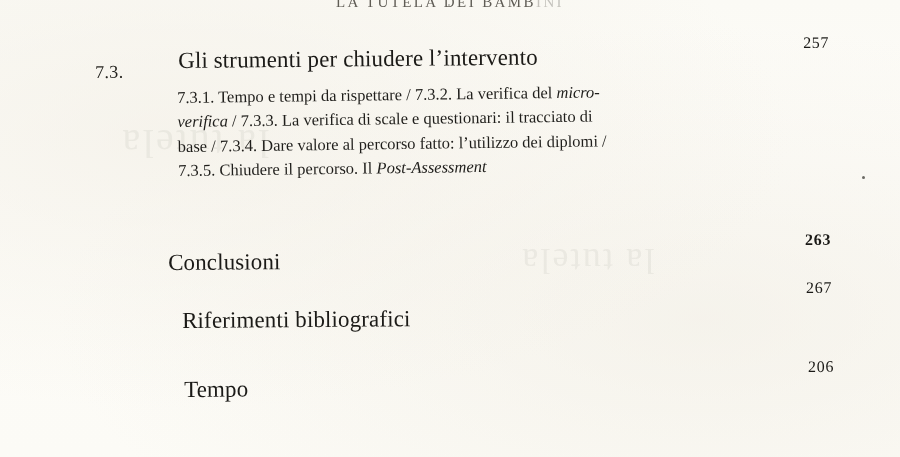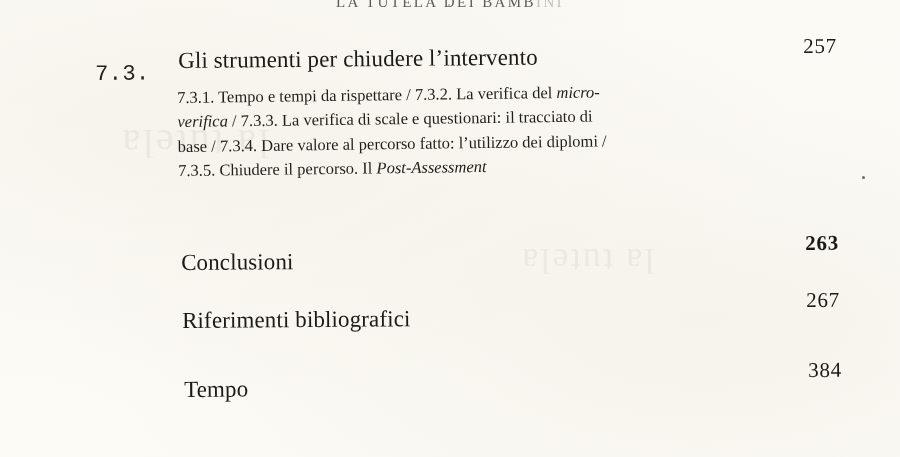--- a/index.html
+++ b/index.html
@@ -55,37 +55,36 @@
     width: 900px;
     height: 457px;
   }
 
   .entry {
     position: absolute;
   }
 
   .num-left {
     position: absolute;
-    font-size: 22px;
+    font-size: 18px;
     color: #24231f;
     letter-spacing: 0.02em;
-    font-family: Liberation Mono, monospace;
   }
 
   .title {
     position: absolute;
     font-size: 23px;
     color: #1b1a17;
     letter-spacing: 0.005em;
     white-space: nowrap;
   }
 
   .page-num {
     position: absolute;
-    font-size: 21px;
+    font-size: 16px;
     color: #1b1a17;
     letter-spacing: 0.04em;
   }
 
   .sub {
     position: absolute;
     font-size: 16.5px;
     line-height: 1.48;
     color: #1f1e1b;
     text-align: justify;
@@ -130,32 +129,32 @@
 
       <div class="sub skew-b" style="left:177px; top:86px; width:578px;">
         <div style="display:block;">7.3.1. Tempo e tempi da rispettare / 7.3.2. La verifica del <i>micro-</i></div>
         <div style="display:block;"><i>verifica</i> / 7.3.3. La verifica di scale e questionari: il tracciato di</div>
         <div style="display:block;">base / 7.3.4. Dare valore al percorso fatto: l’utilizzo dei diplomi /</div>
         <div style="display:block;">7.3.5. Chiudere il percorso. Il <i>Post-Assessment</i></div>
       </div>
     </div>
 
     <div class="entry">
-      <span class="title skew-c" style="left:181px; top:250px;">Conclusioni</span>
+      <span class="title skew-c" style="left:168px; top:250px;">Conclusioni</span>
       <span class="page-num skew-c" style="left:805px; top:231px;font-weight:bold;">263</span>
     </div>
 
     <div class="entry">
       <span class="title skew-c" style="left:182px; top:308px;">Riferimenti bibliografici</span>
-      <span class="page-num skew-c" style="left:806px; top:288px;text-align:center;">267</span>
+      <span class="page-num skew-c" style="left:806px; top:279px;text-align:center;">267</span>
     </div>
 
     <div class="entry">
       <span class="title skew-c" style="left:184px; top:377px;">Tempo</span>
-      <span class="page-num skew-c" style="left:808px; top:358px;">384</span>
+      <span class="page-num skew-c" style="left:808px; top:358px;">206</span>
     </div>
 
   </div>
 
   <div class="speck" style="left:862px; top:176px; width:3px; height:3px;"></div>
   <div class="speck" style="left:448px; top:4px; width:2px; height:2px; opacity:0.4;"></div>
 
 </div>
 
 </body></html>

